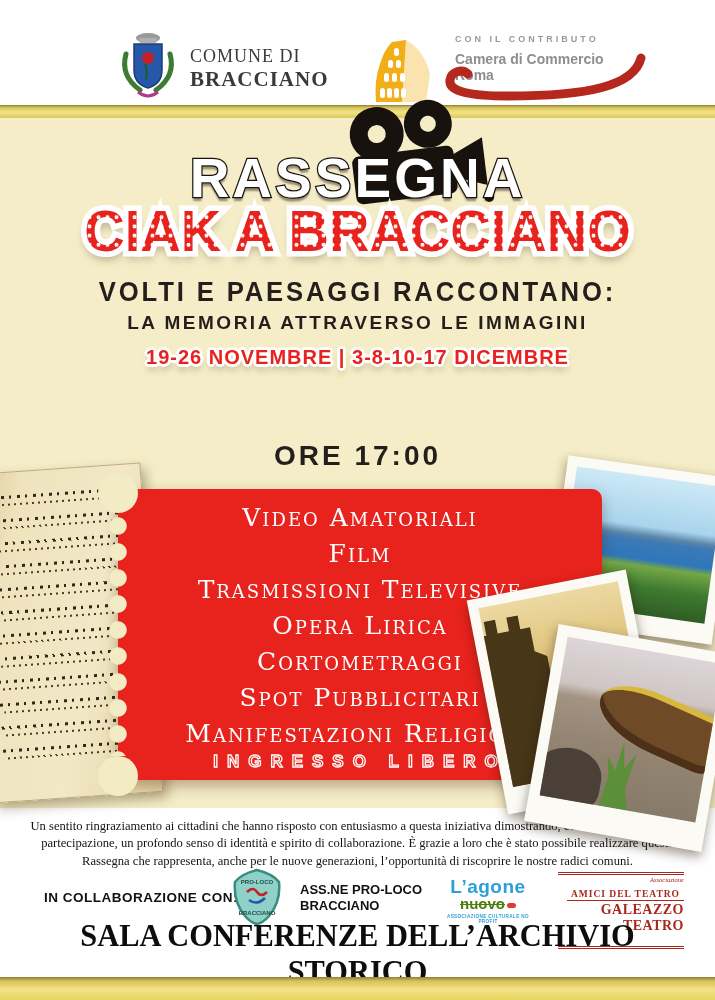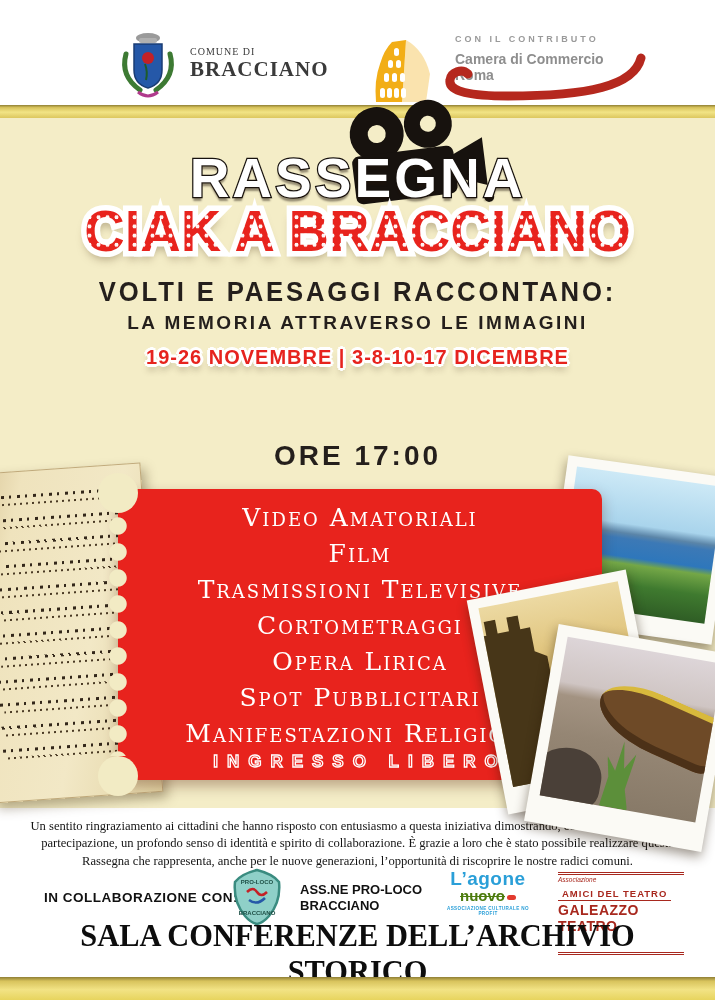--- a/index.html
+++ b/index.html
@@ -6,21 +6,21 @@
   html,body { background:#888; }
   .poster {
     position:relative; width:715px; height:1000px; margin:0 auto;
     background:#f4edc7; overflow:hidden;
     font-family:"Liberation Sans", sans-serif;
   }
   
   .header { position:absolute; left:0; top:0; width:715px; height:105px; background:#ffffff; }
   .crest { position:absolute; left:112px; top:30px; }
   .comune-text { position:absolute; left:190px; top:46px; color:#3a3a3a; font-family:"Liberation Serif", serif; }
-  .comune-text .l1 { font-size:10px; letter-spacing:1px; }
+  .comune-text .l1 { font-size:18px; letter-spacing:1px; }
   .comune-text .l2 { font-size:21px; font-weight:bold; letter-spacing:1px; }
   .colosseo { position:absolute; left:372px; top:40px; }
   .contributo { position:absolute; left:455px; top:34px; color:#8e8e8e; }
   .contributo .kicker { font-size:9px; font-weight:bold; letter-spacing:3px; color:#9a9a9a; }
   .contributo .n1 { font-size:14px; font-weight:bold; margin-top:7px; }
   .contributo .n2 { font-size:14px; font-weight:bold; }
   .swoosh { position:absolute; left:438px; top:52px; }
   .gold-bar-top { position:absolute; left:0; top:105px; width:715px; height:13px;
     background:linear-gradient(180deg,#8f7f35 0%, #d8c35c 20%, #f2e486 55%, #dcc75f 100%); }
   .gold-bar-bottom { position:absolute; left:0; top:977px; width:715px; height:23px;
@@ -110,30 +110,30 @@
   
   .bottom-white { position:absolute; left:0; top:808px; width:715px; height:169px; background:#ffffff; }
   .thanks { position:absolute; left:28px; top:10px; width:659px; text-align:center;
     font-family:"Liberation Serif", serif; font-size:12.6px; line-height:1.38; color:#141414; }
   .collab-row { position:absolute; left:0; top:60px; width:715px; height:58px; }
   .collab-label { position:absolute; left:44px; top:22px; font-size:13.5px; font-weight:bold;
     color:#111; letter-spacing:.5px; }
   .proloco-badge { position:absolute; left:229px; top:0px; }
   .proloco-name { position:absolute; left:300px; top:14px; font-size:13px; font-weight:bold;
     color:#111; line-height:1.25; }
-  .agone { position:absolute; left:443px; top:0; width:90px; text-align:center; }
+  .agone { position:absolute; left:443px; top:8px; width:90px; text-align:center; }
   .agone .a1 { font-size:19px; font-weight:bold; color:#2a9fd8; letter-spacing:.5px; }
   .agone .a2 { font-size:15px; font-weight:bold; color:#4d7c0f; text-decoration:line-through;
     margin-top:-3px; position:relative; }
   .agone .a2::after { content:""; display:inline-block; width:9px; height:5px; background:#e23a2e;
     border-radius:3px; margin-left:2px; vertical-align:middle; }
   .agone .a3 { font-size:4.6px; font-weight:bold; color:#2a9fd8; letter-spacing:.4px; margin-top:2px; }
-  .teatro { position:absolute; left:558px; top:4px; width:126px; text-align:left;
-    color:#a8281e; font-family:Liberation Sans, sans-serif;
-    border-top:3px double #a8281e; border-bottom:3px double #a8281e; padding:1px 0 18px 0; }
+  .teatro { position:absolute; left:558px; top:4px; width:126px; text-align:right;
+    color:#a8281e; font-family:Liberation Serif, serif;
+    border-top:3px double #a8281e; border-bottom:3px double #a8281e; padding:1px 0 12px 0; }
   .teatro .t0 { font-size:6.5px; font-style:italic; }
   .teatro .t1 { font-size:9.5px; font-weight:bold; letter-spacing:1px;
     border-bottom:1px solid #a8281e; display:inline-block; padding:0 4px 1px 4px; }
   .teatro .t2 { font-size:14px; font-weight:bold; letter-spacing:.5px; margin-top:1px; }
   .venue1 { position:absolute; left:0; top:110px; width:715px; text-align:center;
     font-family:"Liberation Serif", serif; font-size:31px; font-weight:bold; color:#0d0d0d;
     letter-spacing:0; transform:scaleX(.98); }
   .venue2 { position:absolute; left:0; top:144px; width:715px; text-align:center;
     font-family:"Liberation Serif", serif; font-size:18px; font-weight:bold; color:#0d0d0d; }
 </style>
@@ -227,22 +227,22 @@
     </div>
 
   <div class="panel">
     <div class="scallop-left"></div>
     <div class="notch tl"></div>
     <div class="notch bl"></div>
     <div class="notch br"></div>
     <div class="program-item">Video Amatoriali</div>
     <div class="program-item">Film</div>
     <div class="program-item">Trasmissioni Televisive</div>
+    <div class="program-item">Opera Lirica</div>
     <div class="program-item">Cortometraggi</div>
-    <div class="program-item">Opera Lirica</div>
     <div class="program-item">Spot Pubblicitari</div>
     <div class="program-item">Manifestazioni Religiose</div>
     <div class="free-entry">INGRESSO LIBERO</div>
   </div>
 
   <div class="polaroid photo-castle">
     <div class="img">
         <div class="castle-tower"></div>
         <div class="castle-dome"></div>
       </div>

